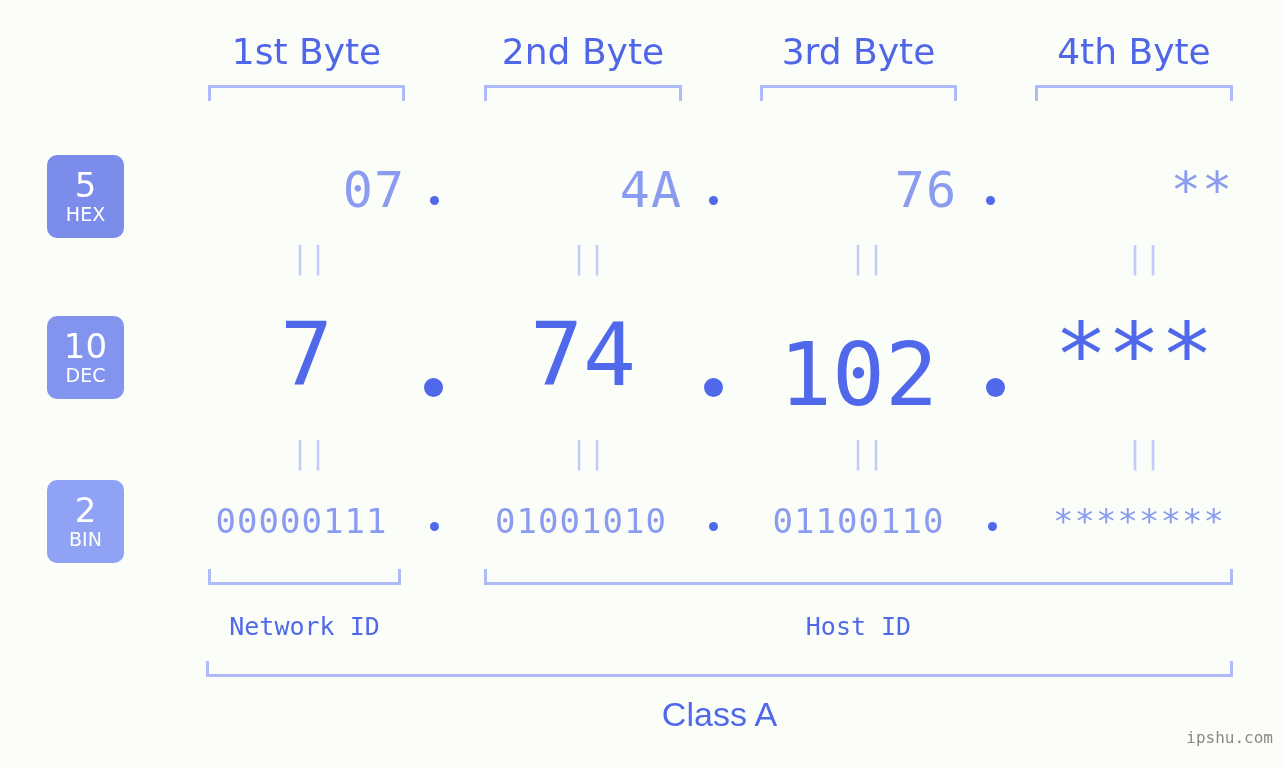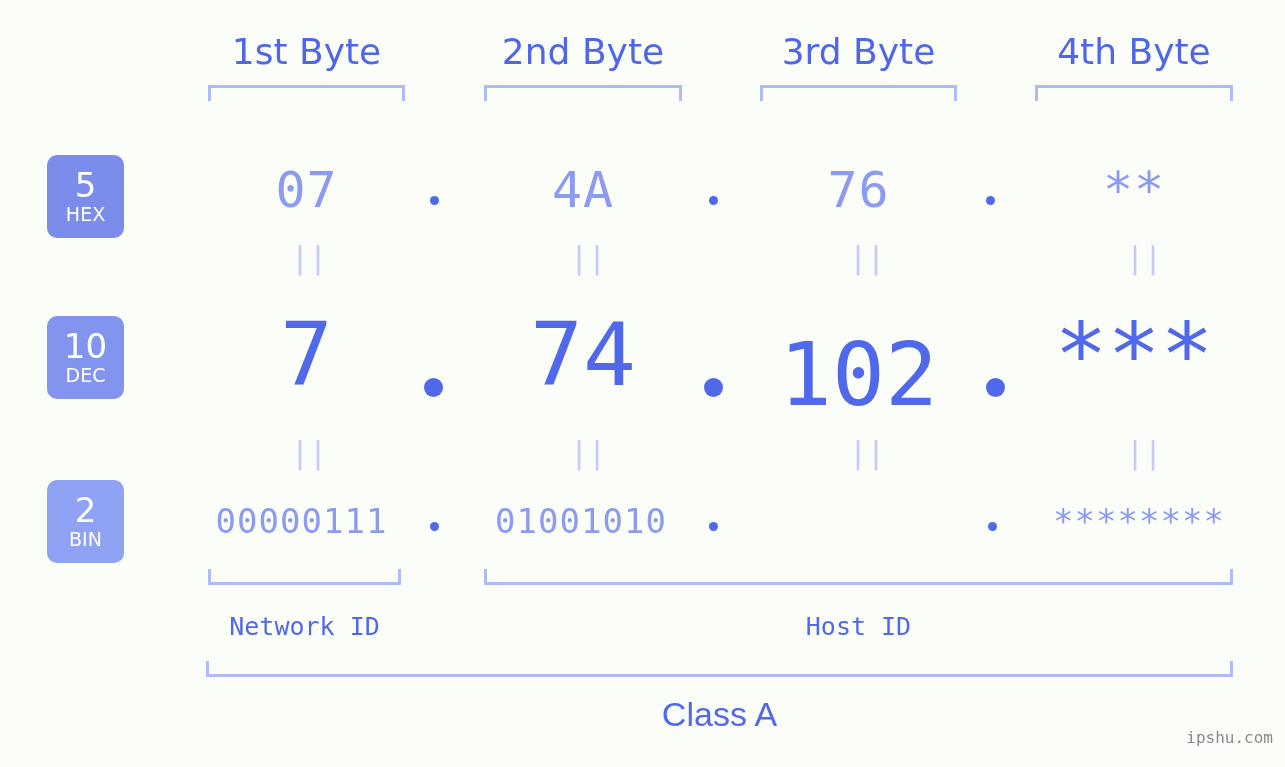--- a/index.html
+++ b/index.html
@@ -91,20 +91,21 @@
     font-family: "DejaVu Sans Mono", monospace;
   }
 
   
   #row-hex { top: 150px; height: 80px; }
   #row-hex .cell {
     font-size: 50px;
     line-height: 80px;
     color: #8b9cf0;
     letter-spacing: 1px;
+    text-align: right;
   }
 
   
   #row-dec { top: 300px; height: 110px; }
   #row-dec .cell {
     font-size: 88px;
     line-height: 110px;
     color: #5068ea;
     letter-spacing: 0px;
   }
@@ -248,20 +249,21 @@
   <div class="dot dot-dec" style="left:986px;"></div>
 
   <div class="eq eq-bot" style="left:291px;">||</div>
   <div class="eq eq-bot" style="left:570px;">||</div>
   <div class="eq eq-bot" style="left:849px;">||</div>
   <div class="eq eq-bot" style="left:1126px;">||</div>
 
   <div class="row" id="row-bin">
     <div class="cell" style="left:203px; width:197px;">00000111</div>
     <div class="cell" style="left:482px; width:198px;">01001010</div>
+    <div class="cell" style="left:760px; width:197px;">01100110</div>
     <div class="cell" style="left:1040px; width:198px;">********</div>
   </div>
   <div class="dot dot-bin" style="left:430px;"></div>
   <div class="dot dot-bin" style="left:709px;"></div>
   <div class="dot dot-bin" style="left:988px;"></div>
 
   <div class="bracket-bottom" id="bracket-network"></div>
   <div class="bracket-bottom" id="bracket-host"></div>
 
   <div class="id-label" id="label-host">Host ID</div>

